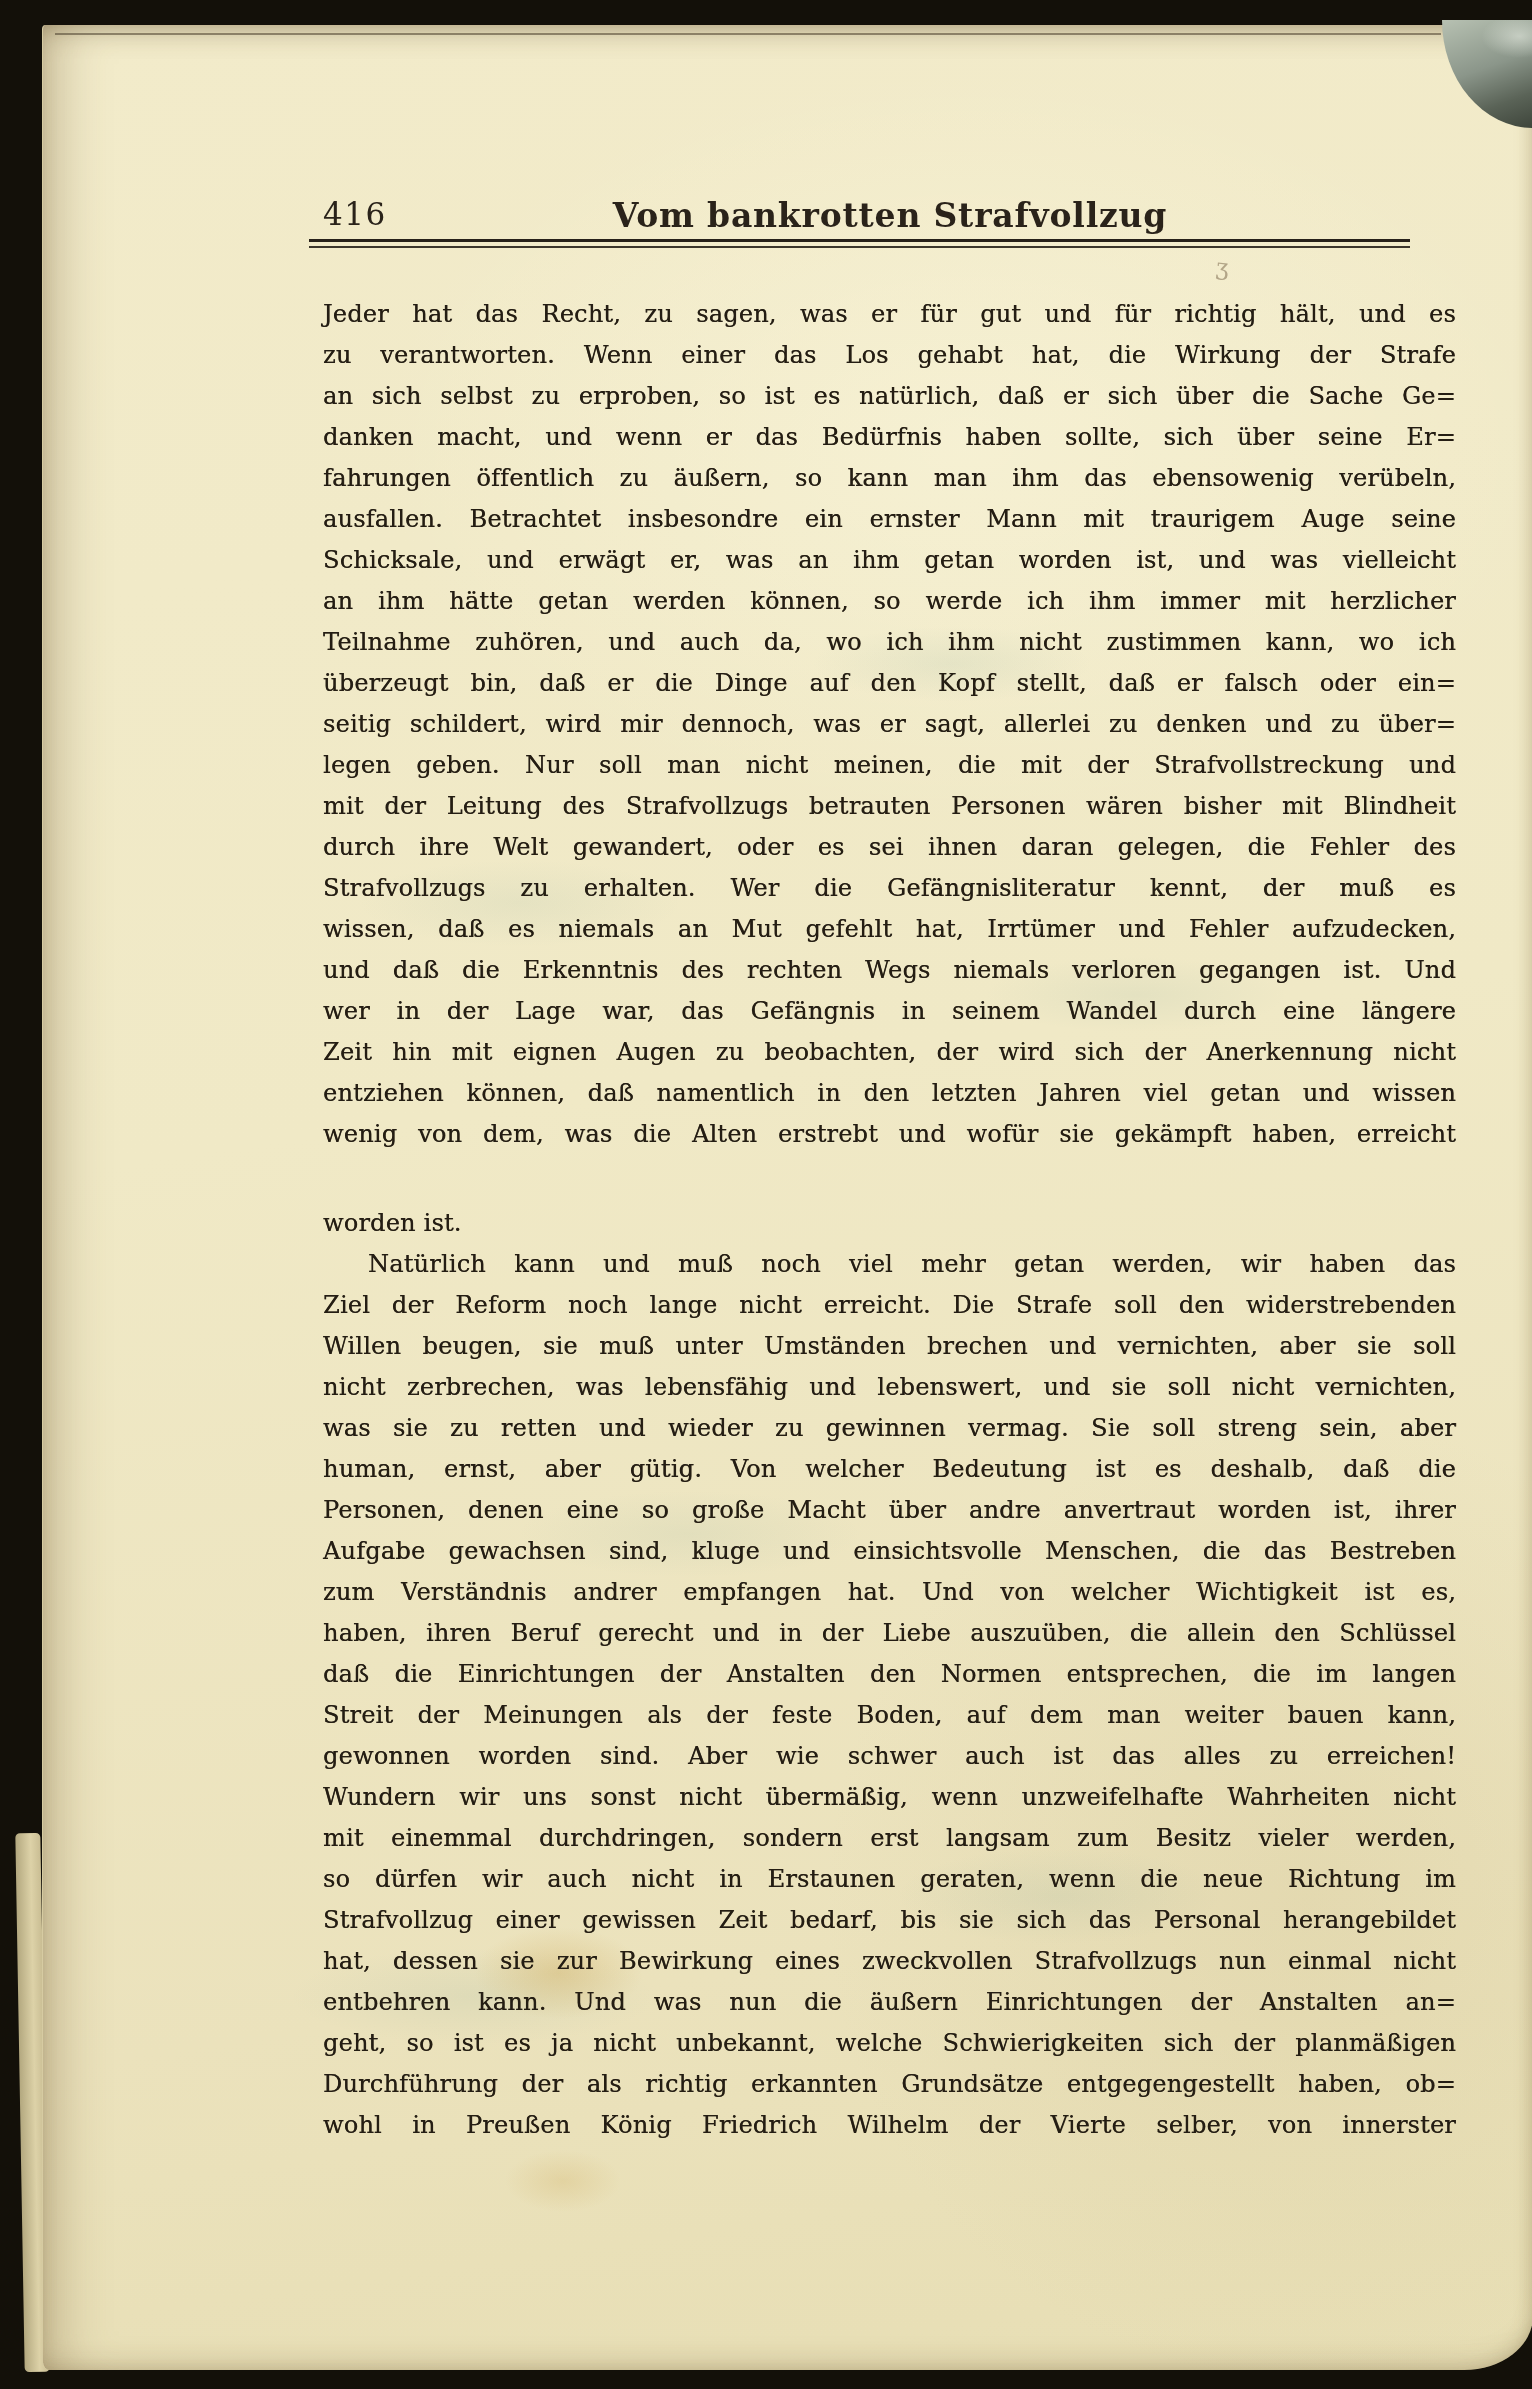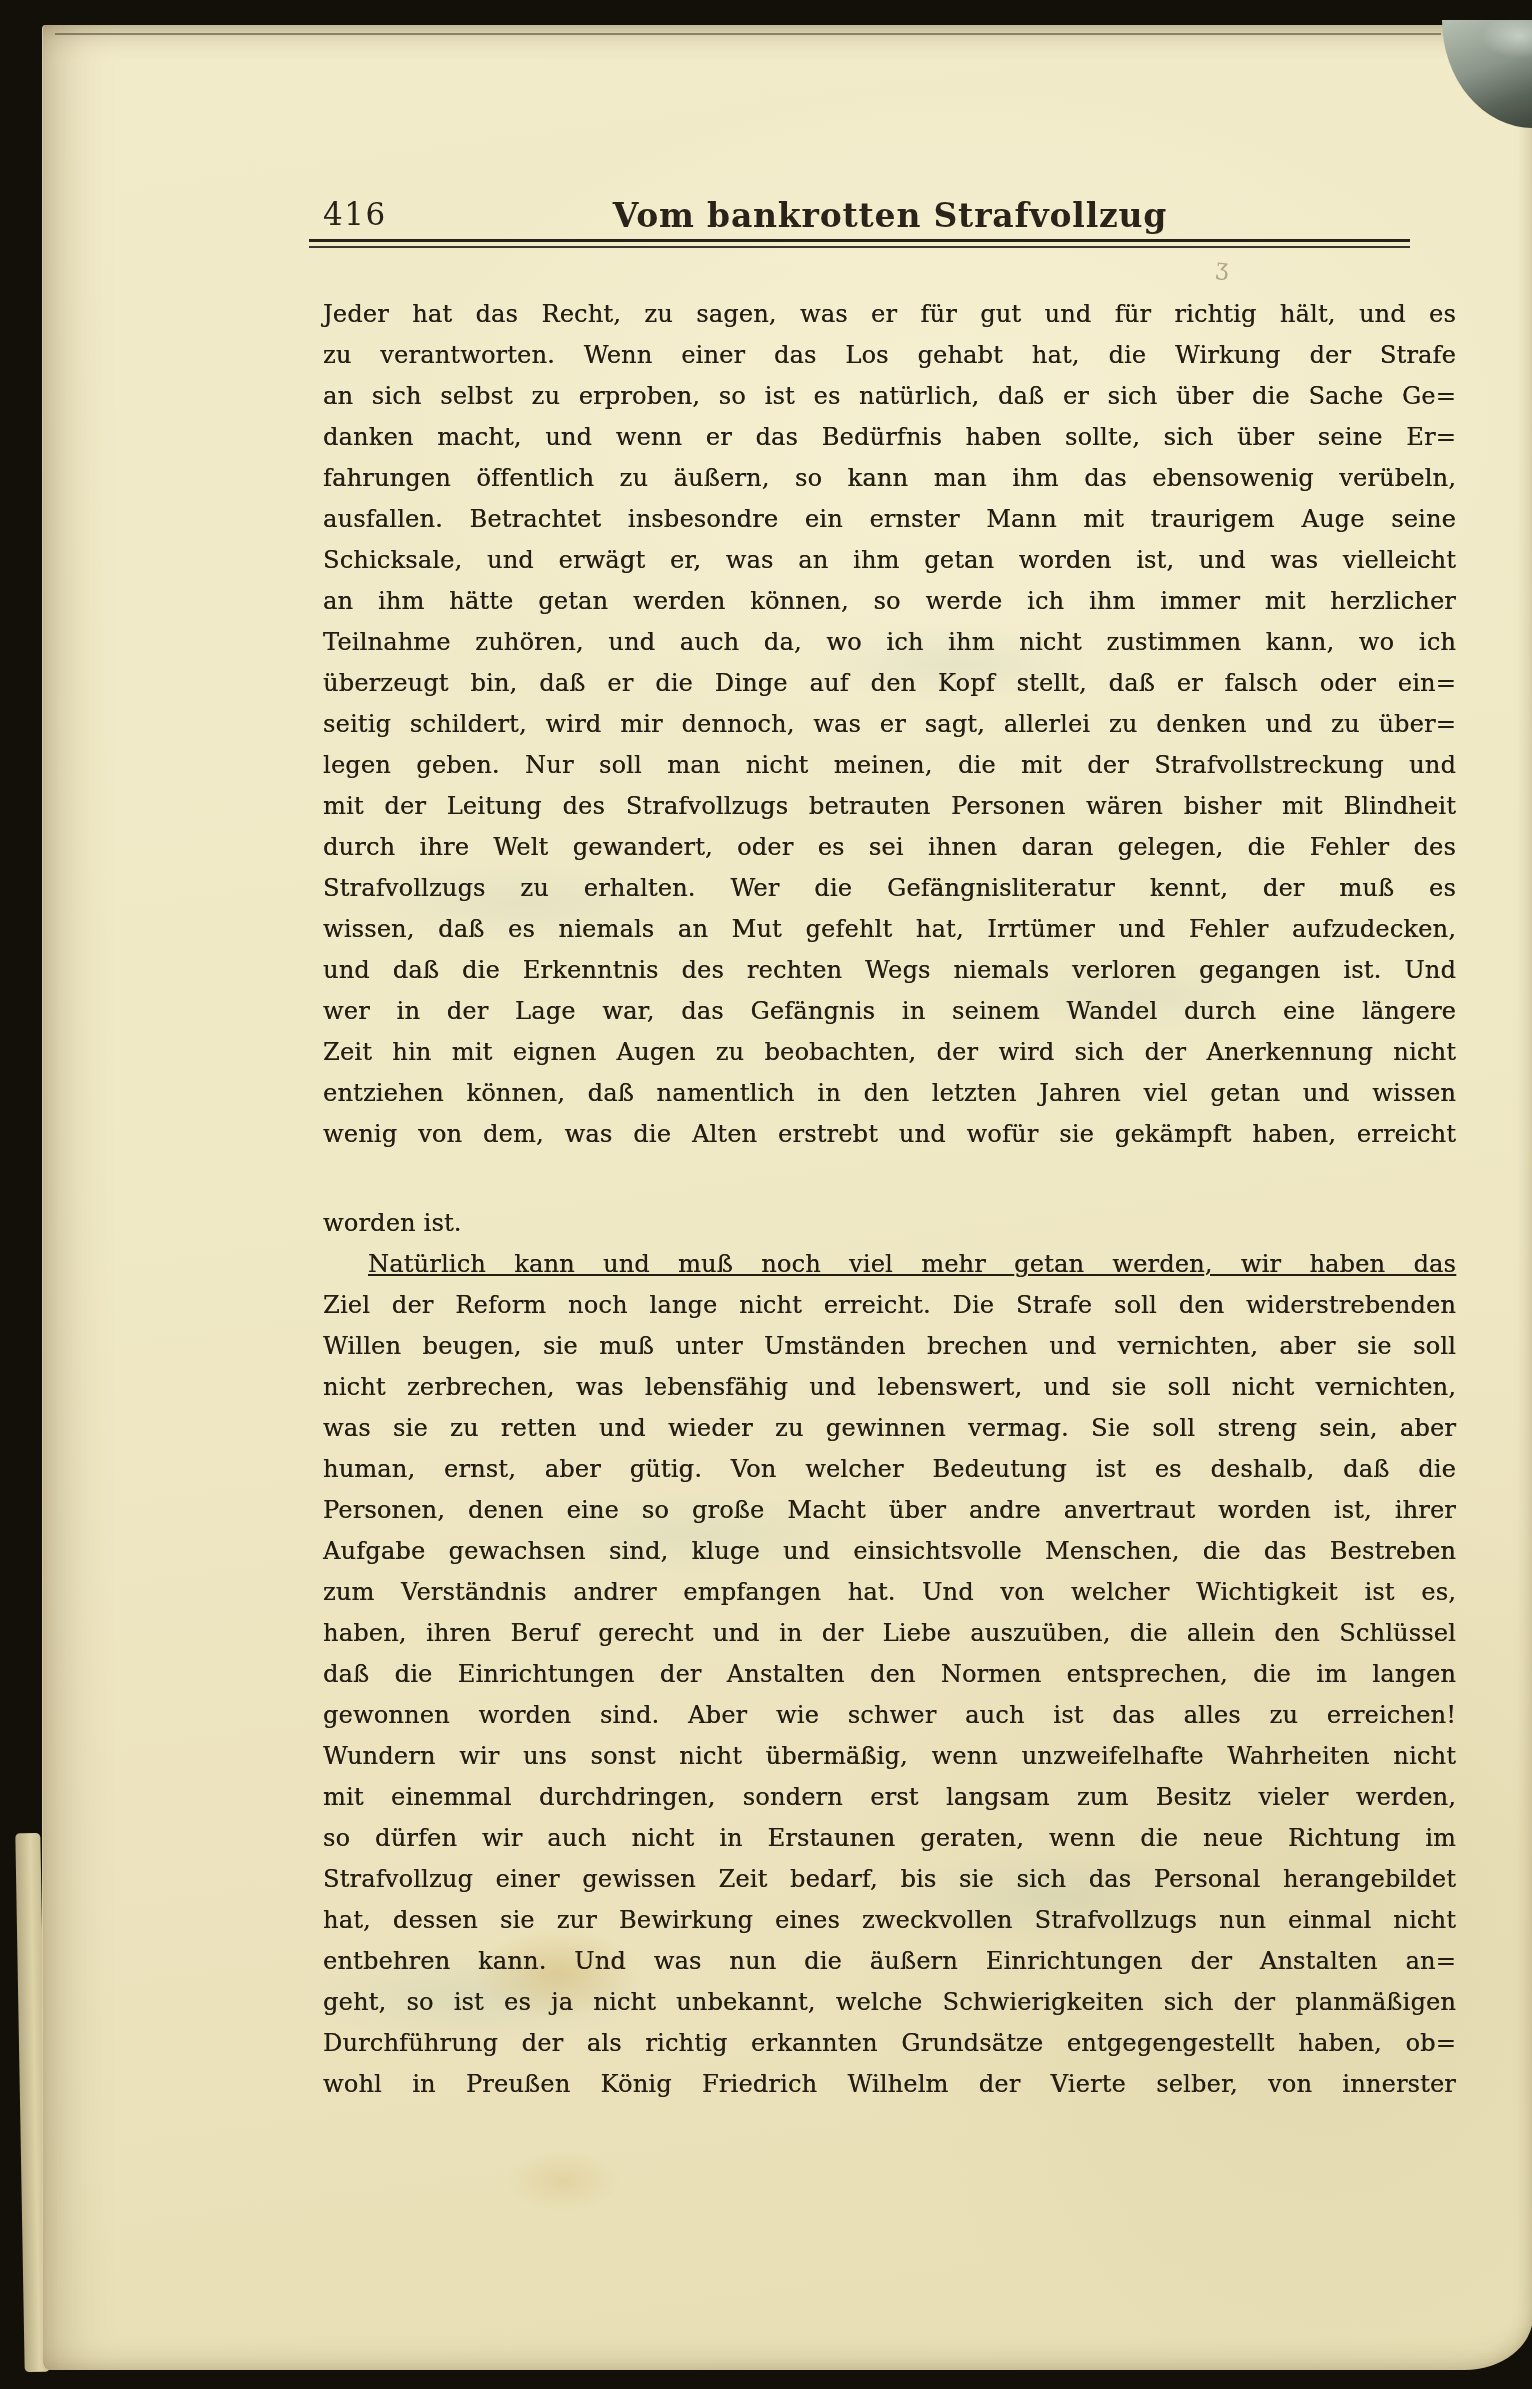--- a/index.html
+++ b/index.html
@@ -76,21 +76,21 @@
   .text-block{
     position:absolute;left:280px;top:269px;width:1133px;
     font-size:24px;line-height:41px;color:#241d13;
     text-shadow:0.3px 0 0 rgba(36,29,19,.85);
     letter-spacing:0.2px;
   }
   .line{
     height:41px;overflow:visible;white-space:normal;
     text-align:justify;text-align-last:justify;
   }
-  .line.indent{text-indent:45px;text-decoration:underline;}
+  .line.indent{text-indent:45px;}
   .line.end{text-align-last:left;margin-top:48px;}
   .gray-corner{
     position:absolute;left:1442px;top:20px;width:91px;height:108px;z-index:3;
     background:
       radial-gradient(54px 31px at 85% 15%, rgba(235,240,230,.55), rgba(235,240,230,0) 70%),
       linear-gradient(160deg,#b7c1b2 0%,#8b968a 45%,#5a6357 75%,#3e453b 100%);
     border-bottom-left-radius:100% 100%;
   }
 </style>
 </head>
@@ -139,20 +139,21 @@
       <div class="line">Ziel der Reform noch lange nicht erreicht.  Die Strafe soll den widerstrebenden</div>
       <div class="line">Willen beugen, sie muß unter Umständen brechen und vernichten, aber sie soll</div>
       <div class="line">nicht zerbrechen, was lebensfähig und lebenswert, und sie soll nicht vernichten,</div>
       <div class="line">was sie zu retten und wieder zu gewinnen vermag.  Sie soll streng sein, aber</div>
       <div class="line">human, ernst, aber gütig.  Von welcher Bedeutung ist es deshalb, daß die</div>
       <div class="line">Personen, denen eine so große Macht über andre anvertraut worden ist, ihrer</div>
       <div class="line">Aufgabe gewachsen sind, kluge und einsichtsvolle Menschen, die das Bestreben</div>
       <div class="line">zum Verständnis andrer empfangen hat.  Und von welcher Wichtigkeit ist es,</div>
       <div class="line">haben, ihren Beruf gerecht und in der Liebe auszuüben, die allein den Schlüssel</div>
       <div class="line">daß die Einrichtungen der Anstalten den Normen entsprechen, die im langen</div>
+      <div class="line">Streit der Meinungen als der feste Boden, auf dem man weiter bauen kann,</div>
       <div class="line">gewonnen worden sind.  Aber wie schwer auch ist das alles zu erreichen!</div>
       <div class="line">Wundern wir uns sonst nicht übermäßig, wenn unzweifelhafte Wahrheiten nicht</div>
       <div class="line">mit einemmal durchdringen, sondern erst langsam zum Besitz vieler werden,</div>
       <div class="line">so dürfen wir auch nicht in Erstaunen geraten, wenn die neue Richtung im</div>
       <div class="line">Strafvollzug einer gewissen Zeit bedarf, bis sie sich das Personal herangebildet</div>
       <div class="line">hat, dessen sie zur Bewirkung eines zweckvollen Strafvollzugs nun einmal nicht</div>
       <div class="line">entbehren kann.  Und was nun die äußern Einrichtungen der Anstalten an=</div>
       <div class="line">geht, so ist es ja nicht unbekannt, welche Schwierigkeiten sich der planmäßigen</div>
       <div class="line">Durchführung der als richtig erkannten Grundsätze entgegengestellt haben, ob=</div>
       <div class="line">wohl in Preußen König Friedrich Wilhelm der Vierte selber, von innerster</div>

